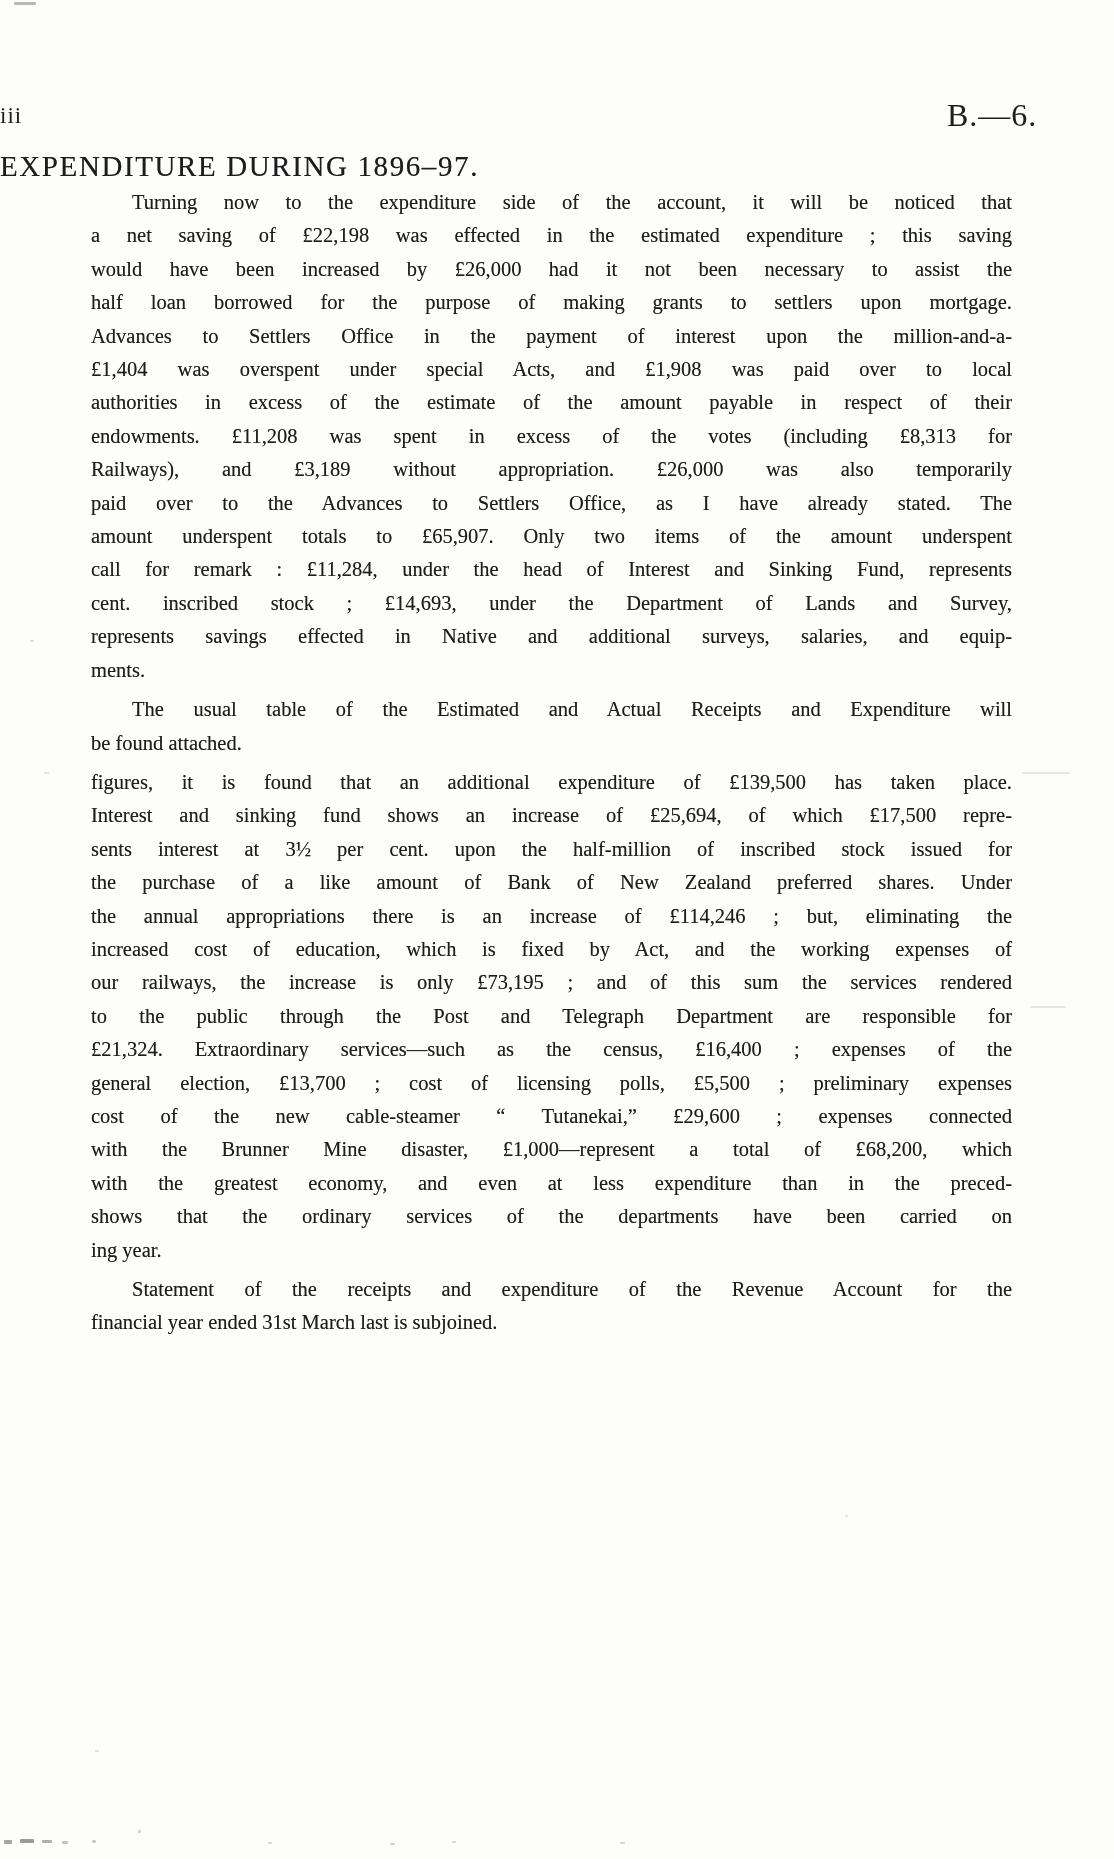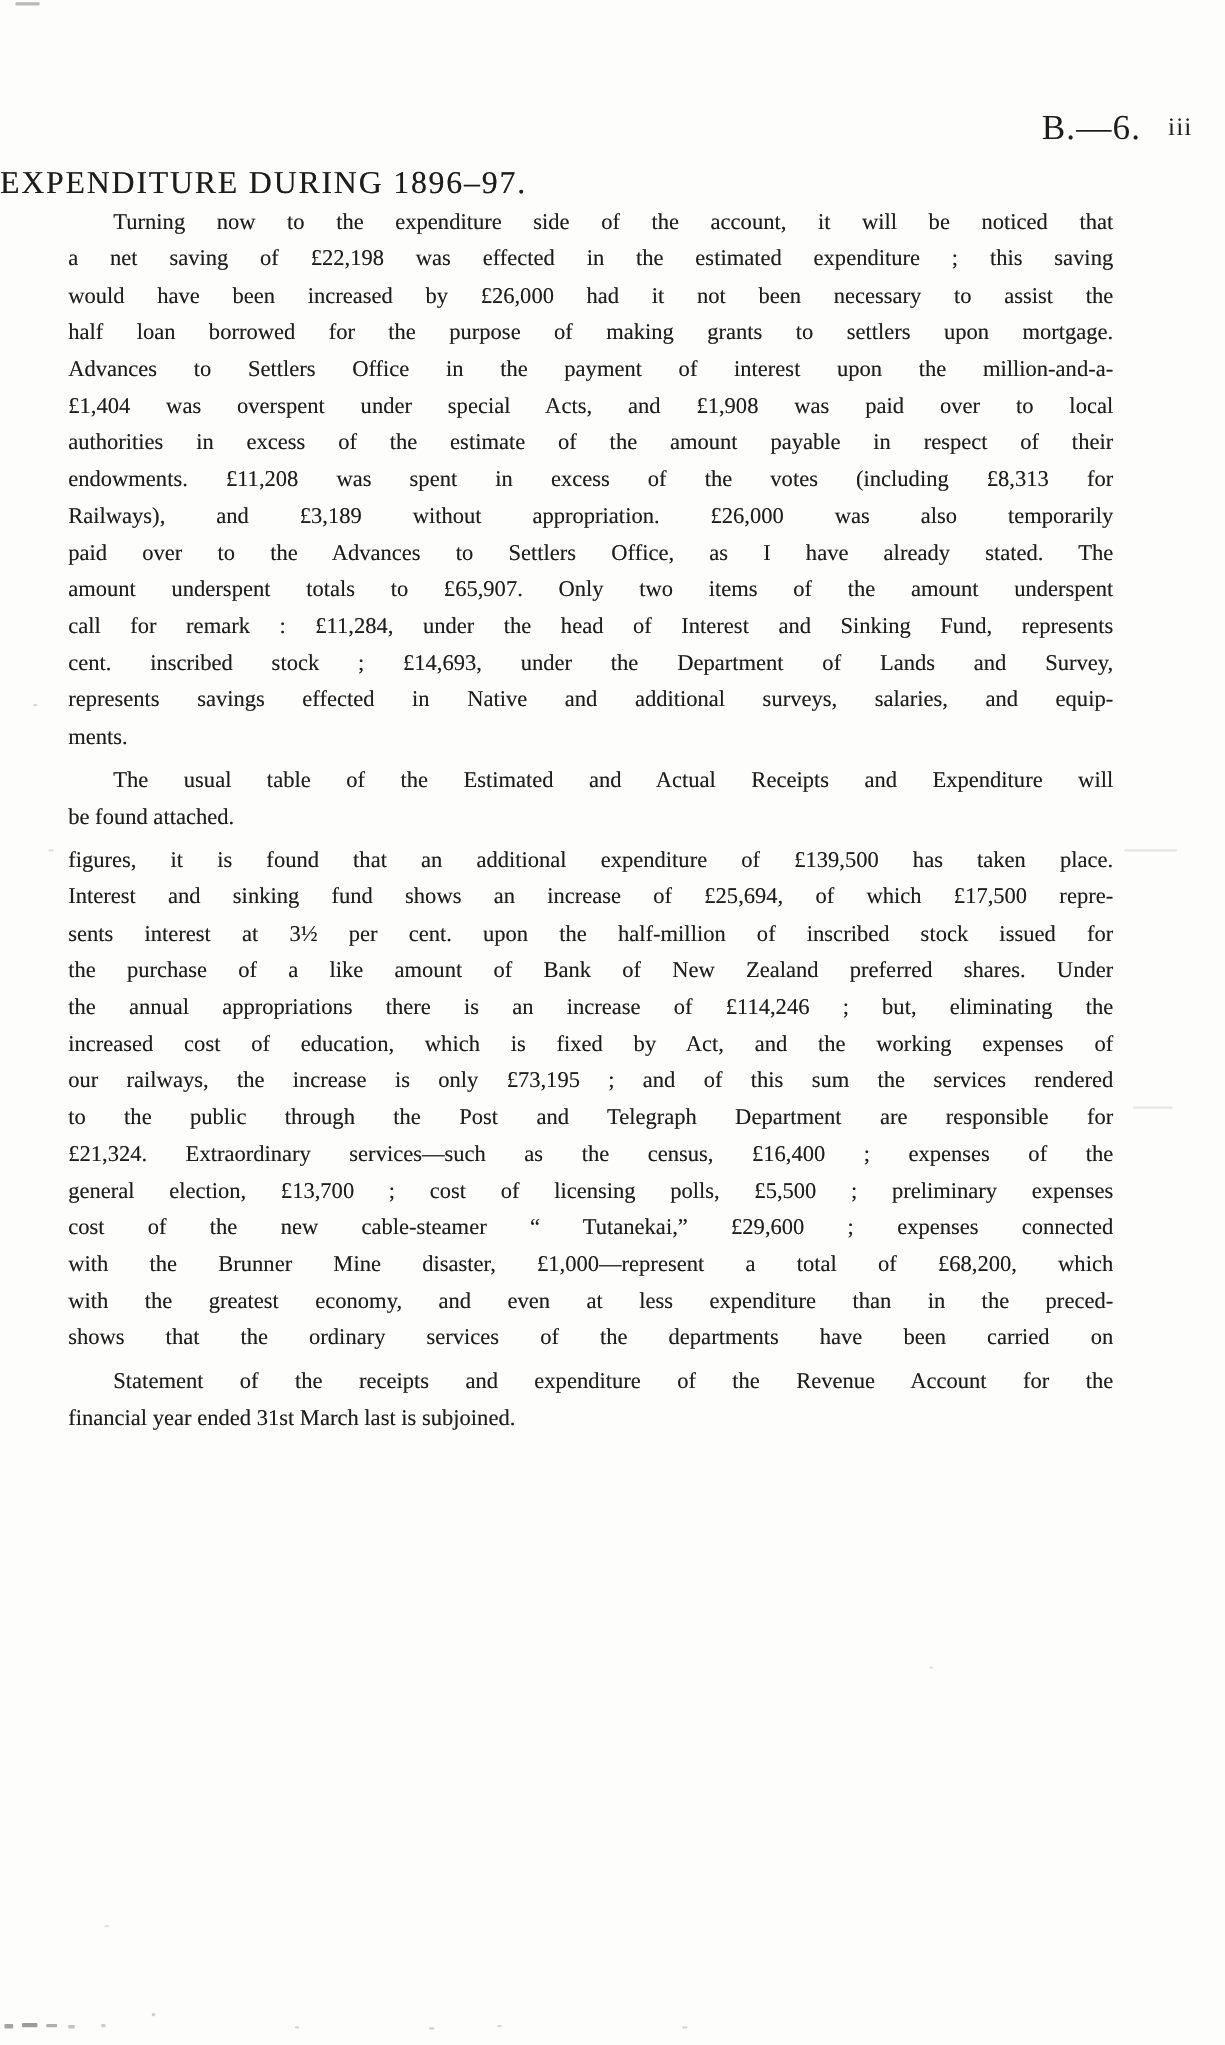--- a/index.html
+++ b/index.html
@@ -6,39 +6,39 @@
   body {
     width: 1114px; height: 1859px;
     position: relative;
     background: #fdfdfc;
     font-family: "Liberation Serif", serif;
     color: #1d1d1d;
     overflow: hidden;
   }
   .page-num {
     position: absolute; top: 103px; left: 0; width: 1084px;
-    text-align: right; font-size: 23px; letter-spacing: 1px;
+    text-align: left; font-size: 23px; letter-spacing: 1px;
   }
   .doc-ref {
     position: absolute; top: 97px; left: 947px;
     font-size: 32px; letter-spacing: 1px;
   }
   .heading {
     position: absolute; top: 150px; left: 0; width: 1096px;
     text-align: left; font-size: 29px; letter-spacing: 1.6px;
     text-shadow: 0 0 0.5px rgba(25,25,25,0.6);
   }
   .body-text {
     position: absolute; top: 186px; left: 62px; width: 950px;
     font-size: 20.5px; line-height: 33.4px;
     text-shadow: 0 0 0.4px rgba(25,25,25,0.5);
   }
   .para { margin: 0; }
   .para + .para { margin-top: 6px; }
-  .line { text-align: justify; text-align-last: justify; }
+  .line { text-align: justify; text-align-last: justify; margin-left: 29px; }
   .line.last { text-align-last: auto; }
   .line.first { text-indent: 41px; }
   .artifacts .sp {
     position: absolute; background: #3a3a3a; border-radius: 1px;
   }
 </style>
 </head>
 <body>
 
 <div class="page-num">iii</div>
@@ -75,20 +75,21 @@
       <div class="line">the annual appropriations there is an increase of £114,246 ;  but, eliminating the</div>
       <div class="line">increased cost of education, which is fixed by Act, and the working expenses of</div>
       <div class="line">our railways, the increase is only £73,195 ;  and of this sum the services rendered</div>
       <div class="line">to the public through the Post and Telegraph Department are responsible for</div>
       <div class="line">£21,324.  Extraordinary services—such as the census, £16,400 ;  expenses of the</div>
       <div class="line">general election, £13,700 ;  cost of licensing polls, £5,500 ;  preliminary expenses</div>
       <div class="line">cost of the new cable-steamer “ Tutanekai,” £29,600 ;  expenses connected</div>
       <div class="line">with the Brunner Mine disaster, £1,000—represent a total of £68,200, which</div>
       <div class="line">with the greatest economy, and even at less expenditure than in the preced-</div>
       <div class="line">shows that the ordinary services of the departments have been carried on</div>
+      <div class="line last">ing year.</div>
     </div>
     <div class="para">
       <div class="line first">Statement of the receipts and expenditure of the Revenue Account for the</div>
       <div class="line last">financial year ended 31st March last is subjoined.</div>
     </div>
   </section>
 
 <div class="artifacts">
   <div class="sp" style="left:14px; top:2px; width:22px; height:3px; opacity:.35;"></div>
   <div class="sp" style="left:30px; top:640px; width:4px; height:2px; opacity:.18;"></div>

